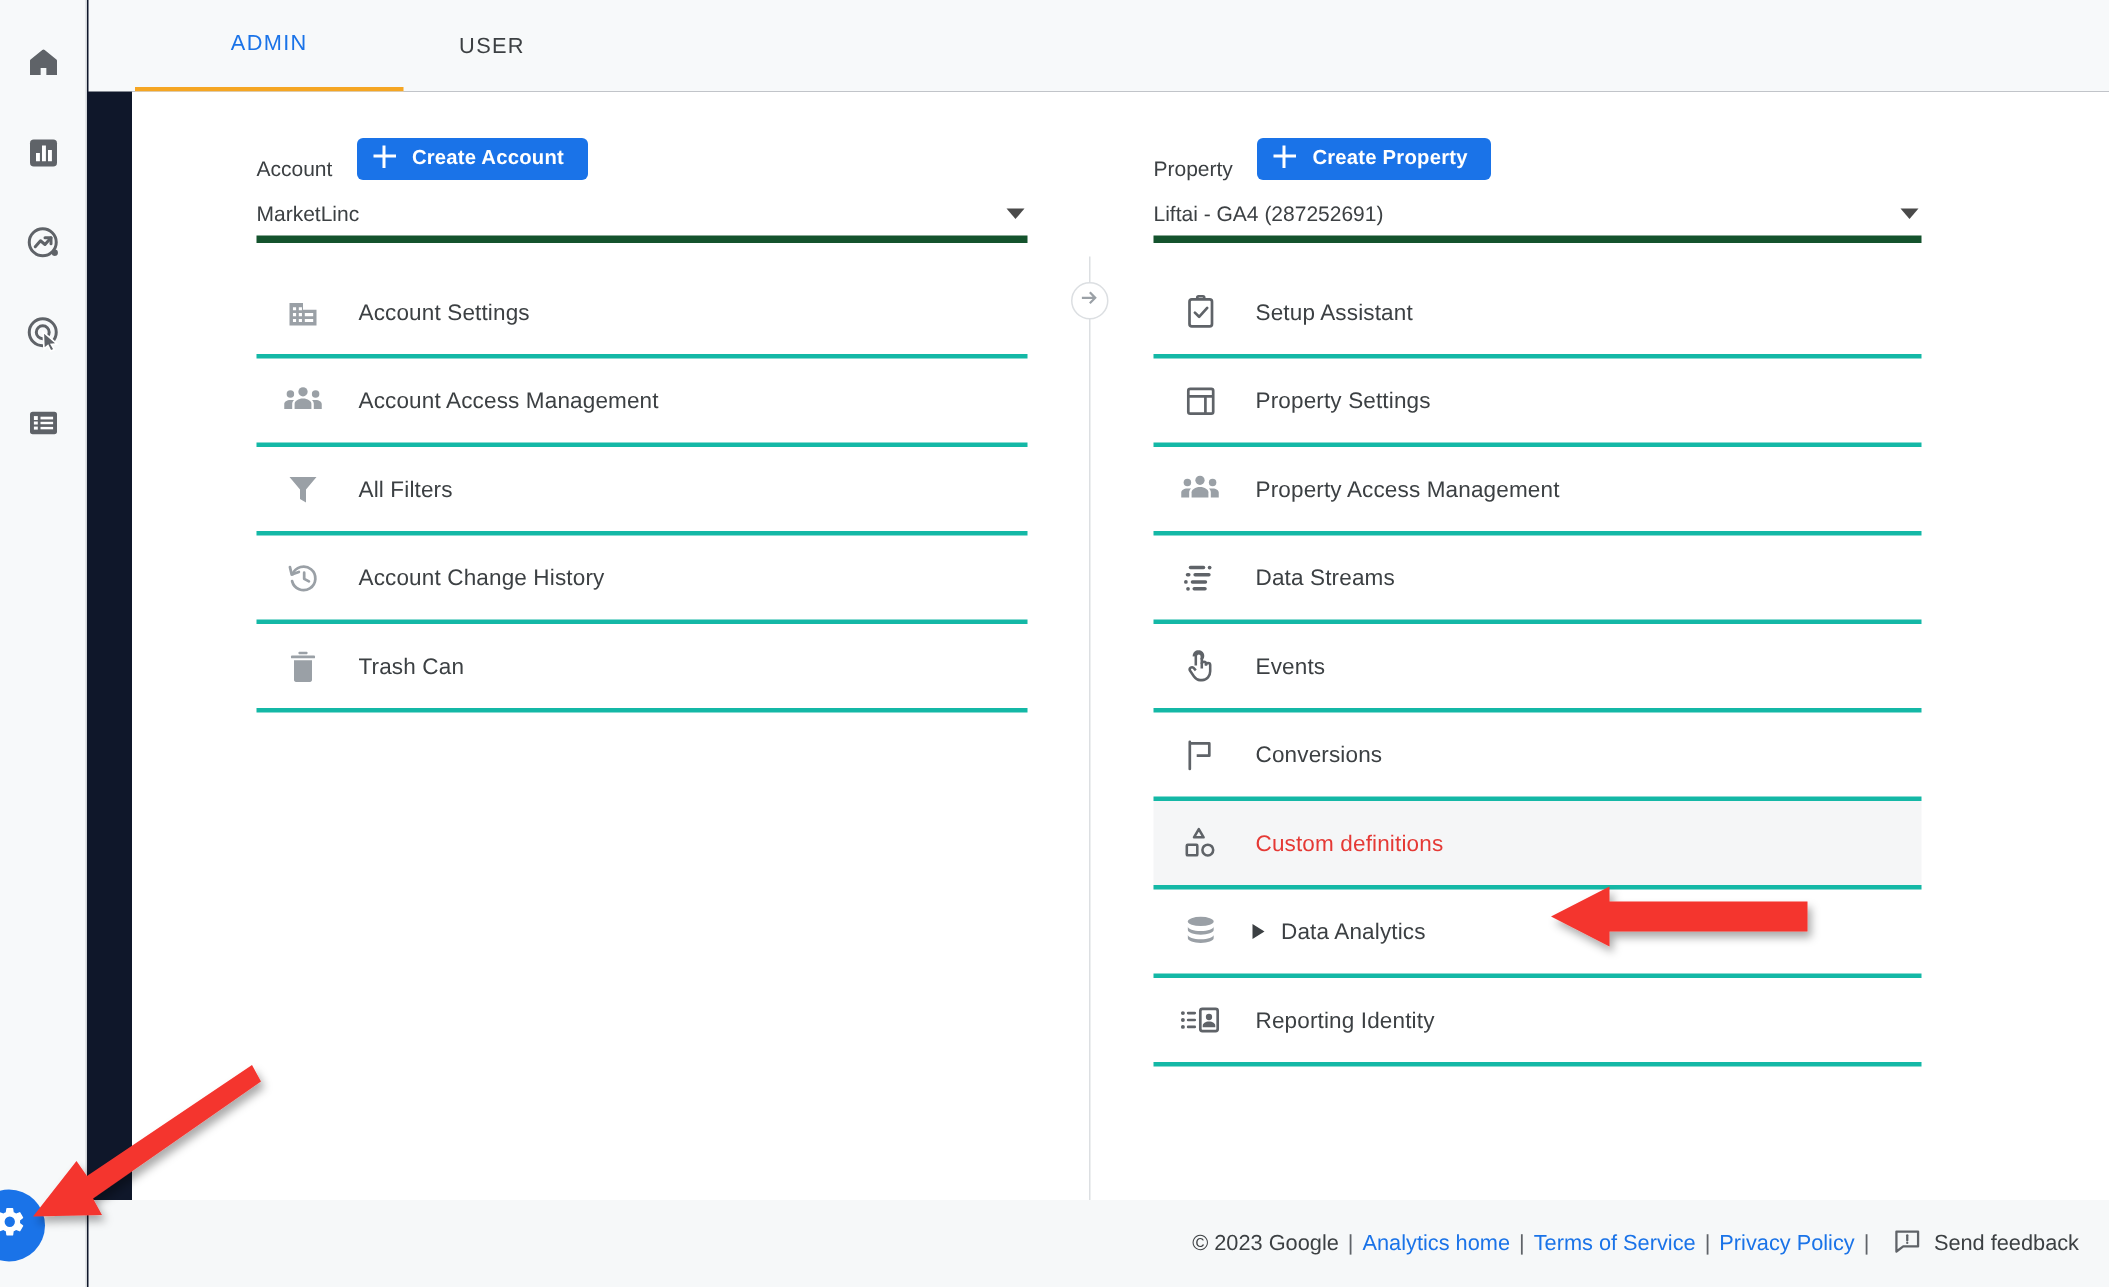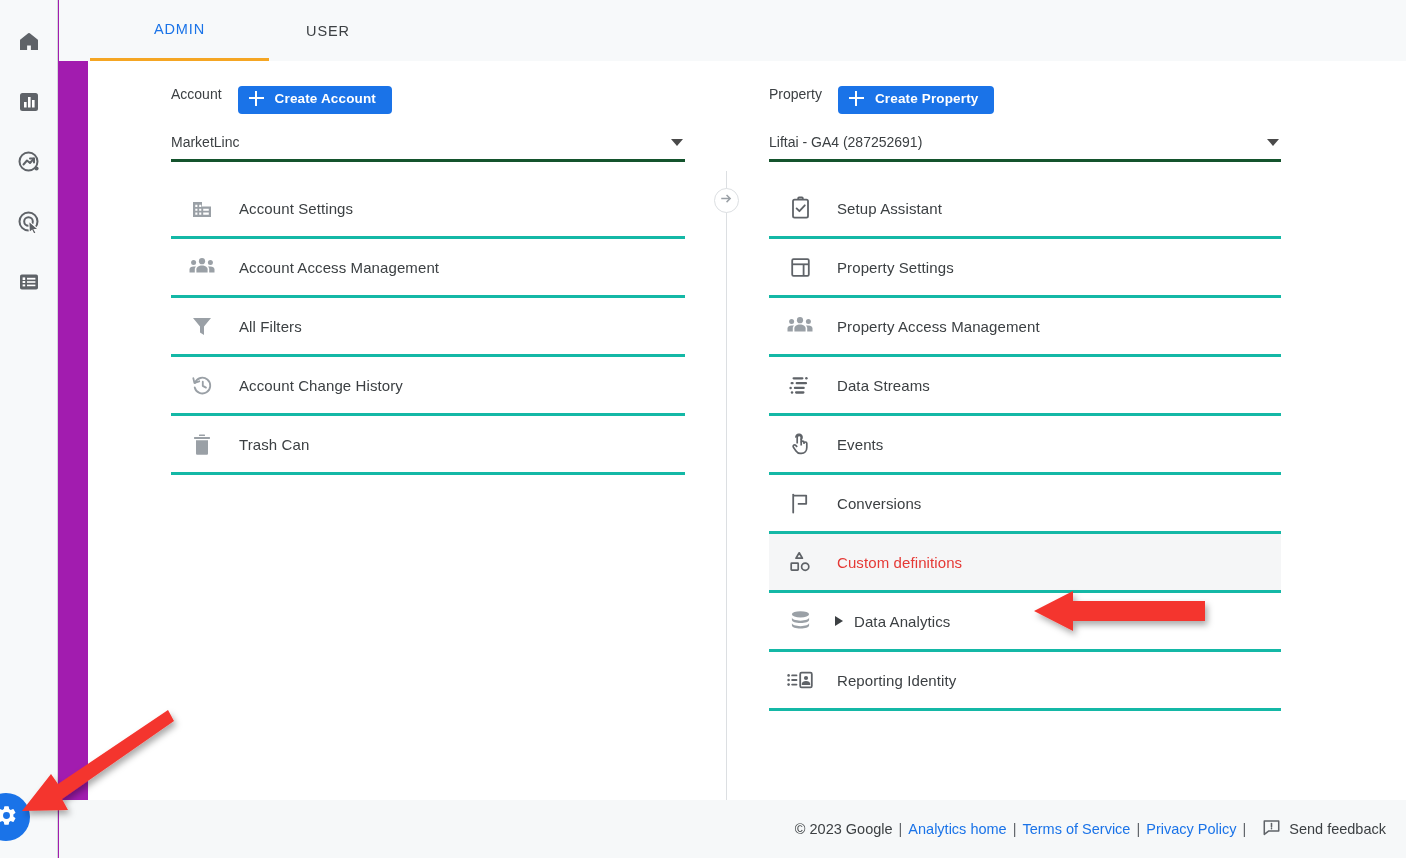--- a/index.html
+++ b/index.html
@@ -9,21 +9,21 @@
     overflow: hidden;
     background: #ffffff;
     font-family: "Liberation Sans", sans-serif;
     -webkit-font-smoothing: antialiased;
   }
 
   #app {
     position: relative;
     width: 1406px;
     height: 858px;
-    background: #a21caf;
+    background: #0f172a;
   }
 
   
   .rail {
     position: absolute;
     left: 0; top: 0;
     width: 58px; height: 858px;
     background: #f7f9fa;
     border-right: 1px solid #d4d7da;
     z-index: 5;
@@ -85,21 +85,21 @@
 
   .col {
     position: absolute;
     top: 0;
   }
   .col-account { left: 83px;  width: 514px; }
   .col-property{ left: 681px; width: 512px; }
 
   .col-head {
     display: flex;
-    align-items: flex-start;
+    align-items: flex-end;
     height: 34px;
     margin-top: 25px;
   }
   .col-head-label {
     font-size: 14px;
     color: #3c4043;
     margin-right: 16px;
   }
   .create-btn {
     display: inline-flex;
@@ -130,21 +130,21 @@
     background: #ffffff;
   }
   .create-btn .plus::before { left: 0; top: 6.5px; width: 15px; height: 2px; }
   .create-btn .plus::after  { top: 0; left: 6.5px; height: 15px; width: 2px; }
 
   
   .selector {
     position: relative;
     margin-top: 14px;
     height: 28px;
-    border-bottom: 3px solid #14532d;
+    border-bottom: 5px solid #14532d;
     display: flex;
     align-items: flex-start;
     cursor: pointer;
   }
   .selector-value {
     font-size: 14px;
     color: #3c4043;
   }
   .selector-caret {
     position: absolute;

